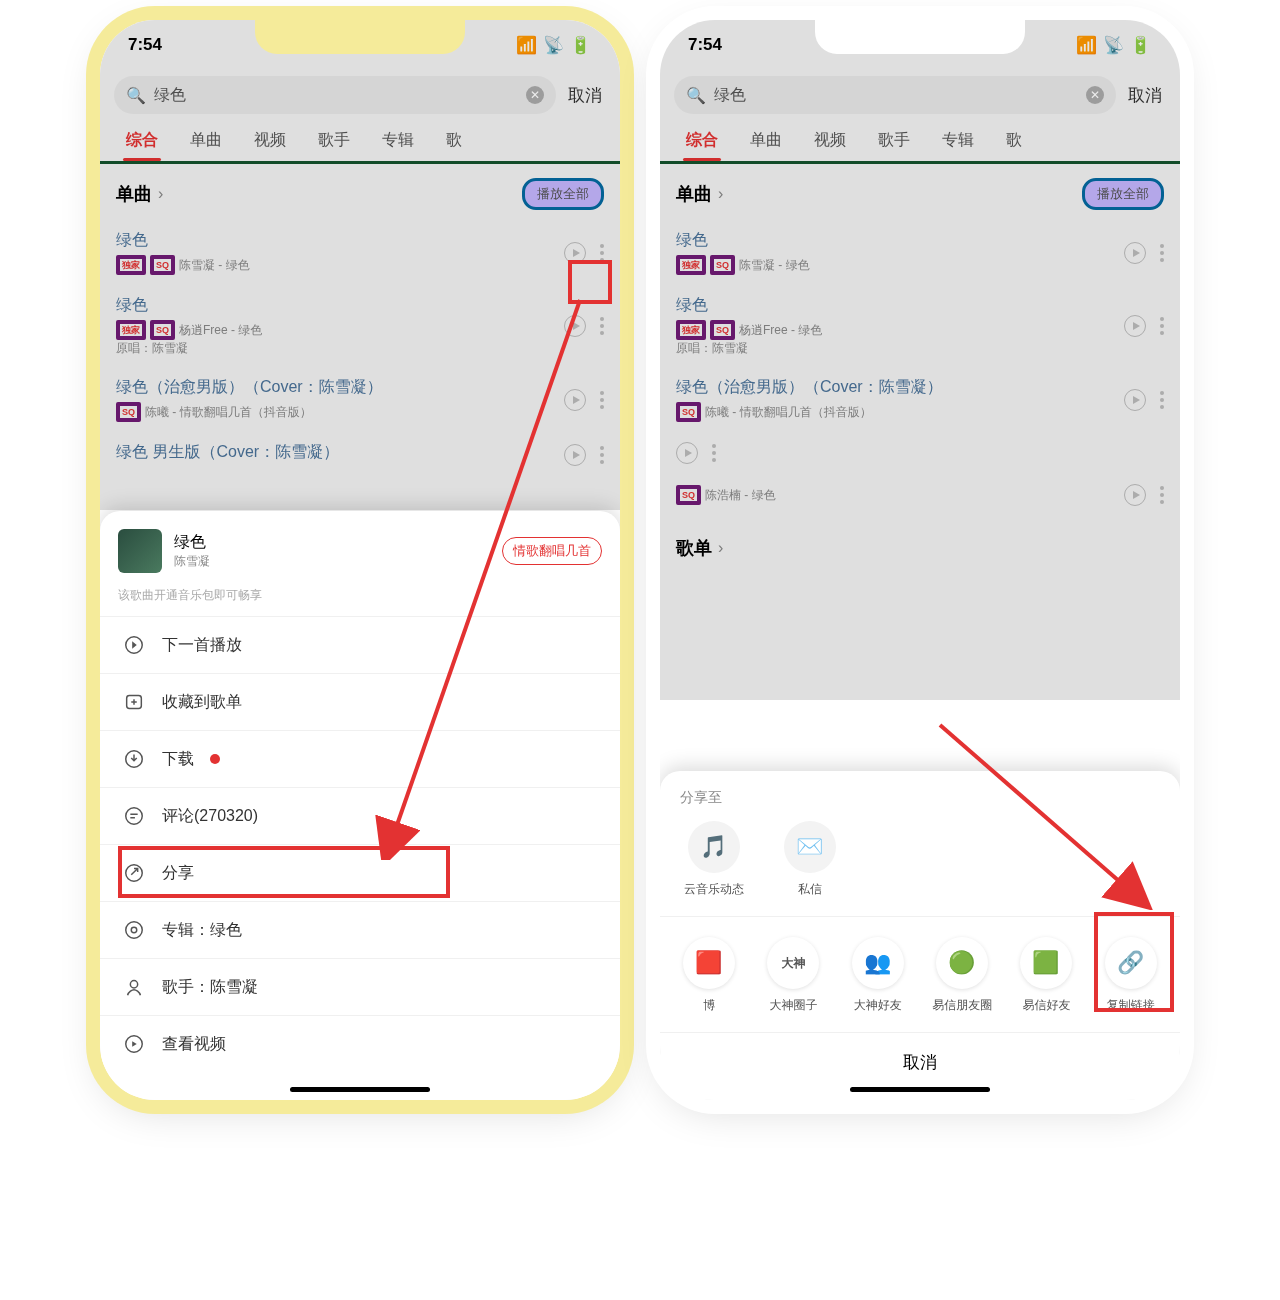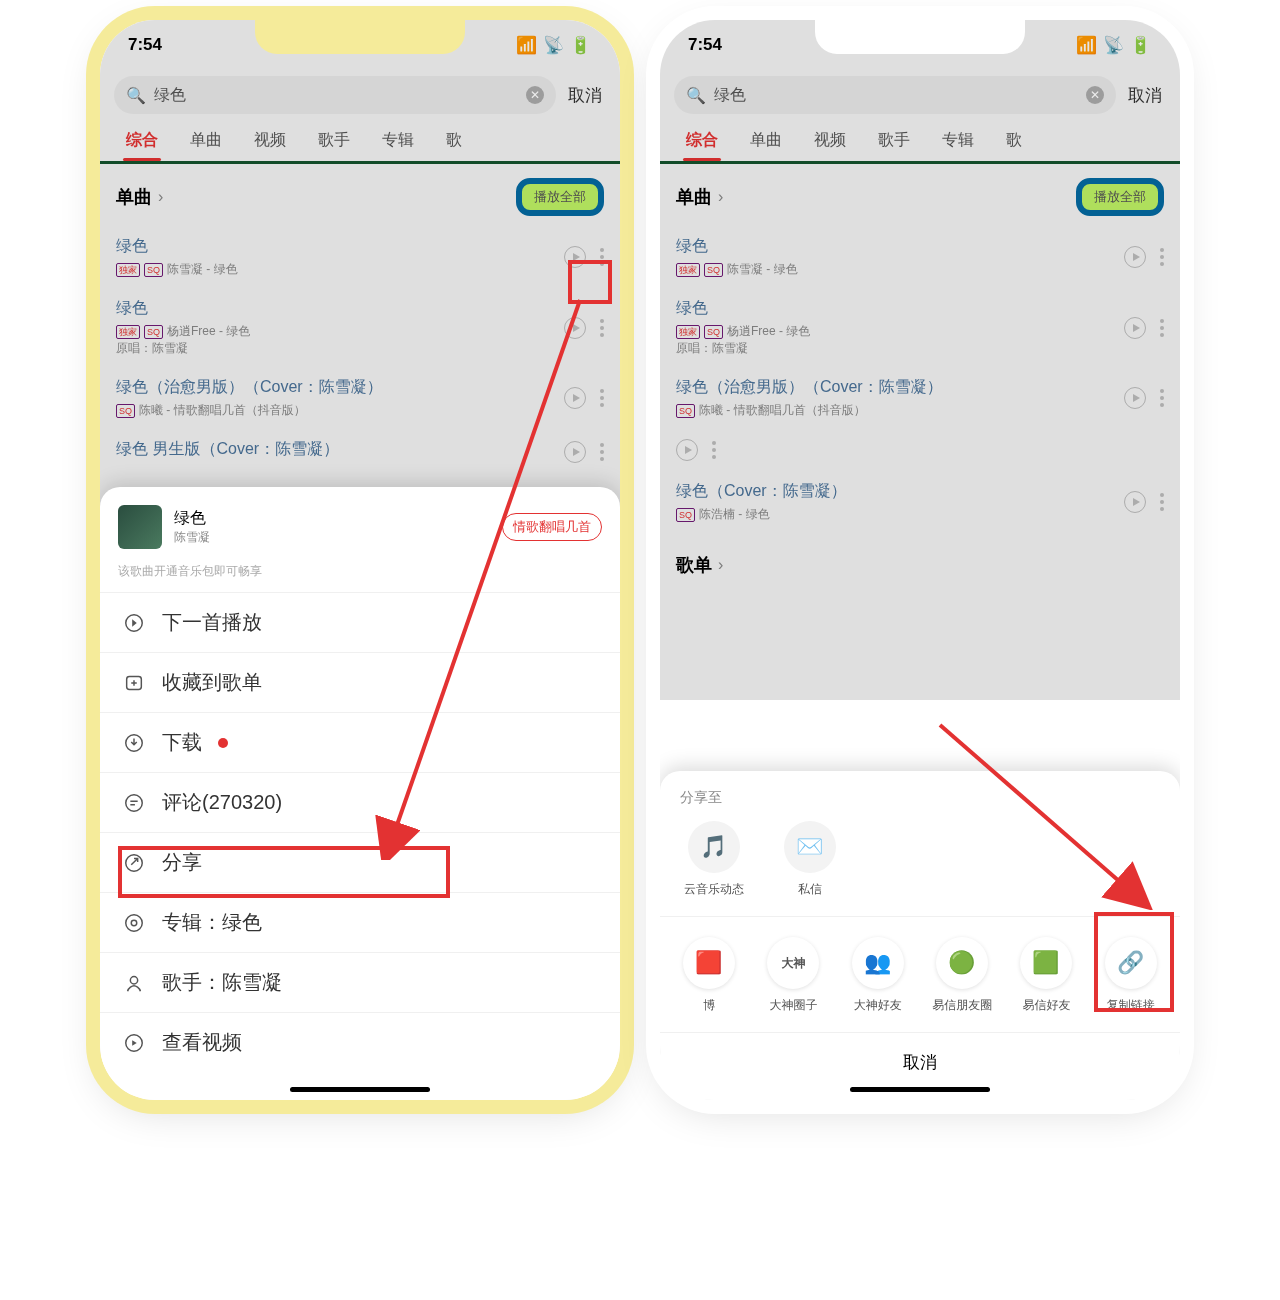--- a/index.html
+++ b/index.html
@@ -34,27 +34,27 @@
   .cancel-text { font-size: 17px; color: #333; padding: 0 4px; }
 
   .tabs { display: flex; padding: 0 10px; border-bottom: 3px solid #14532d; }
   .tab { flex: 0 0 auto; padding: 10px 16px; font-size: 16px; color: #555; position: relative; }
   .tab.active { color: #e33232; font-weight: 600; }
   .tab.active::after { content: ""; position: absolute; bottom: 0; left: 20%; right: 20%; height: 3px; background: #e33232; border-radius: 2px; }
 
   .section-head { display: flex; align-items: center; padding: 14px 16px 10px; }
   .section-head .title { font-size: 18px; font-weight: 600; }
   .section-head .chev { margin-left: 6px; color: #888; }
-  .play-all { margin-left: auto; font-size: 13px; color: #555; background: #bef264; border: 6px solid #0369a1; border-radius: 14px; padding: 4px 12px; text-align: center; }
+  .play-all { margin-left: auto; font-size: 13px; color: #555; background: #c4b5fd; border: 3px solid #0369a1; border-radius: 14px; padding: 4px 12px; text-align: center; }
 
   .song { padding: 10px 16px; display: flex; align-items: center; }
   .song .meta { flex: 1; min-width: 0; }
   .song .t { font-size: 16px; color: #4a7299; margin-bottom: 4px; }
   .song .sub { font-size: 12px; color: #888; display: flex; align-items: center; gap: 4px; flex-wrap: wrap; }
-  .badge { display: inline-block; border: 1px solid #701a75; color: #e33232; font-size: 9px; padding: 0 2px; border-radius: 2px; line-height: 12px; }
+  .badge { display: inline-block; border: 4px solid #701a75; color: #e33232; font-size: 9px; padding: 0 2px; border-radius: 2px; line-height: 12px; font-weight: bold; }
   .song .ctrl { color: #bbb; display: flex; gap: 14px; align-items: center; }
   .playcircle { width: 22px; height: 22px; border: 1.5px solid #bbb; border-radius: 50%; display: flex; align-items: center; justify-content: center; }
   .playcircle::before { content: ""; border-left: 7px solid #bbb; border-top: 4px solid transparent; border-bottom: 4px solid transparent; margin-left: 2px; }
   .dots { display: flex; flex-direction: column; gap: 3px; }
   .dots span { width: 4px; height: 4px; border-radius: 50%; background: #bbb; }
 
   .sheet {
     position: absolute; left: 0; right: 0; bottom: 0;
     background: #fff; border-top-left-radius: 20px; border-top-right-radius: 20px;
     box-shadow: 0 -4px 20px rgba(0,0,0,.15);
@@ -62,21 +62,21 @@
     z-index: 5;
   }
   .sheet-head { display: flex; align-items: center; padding: 0 18px 10px; }
   .cover { width: 44px; height: 44px; border-radius: 6px; background: linear-gradient(135deg,#2a4d3f,#4a7a5f); margin-right: 12px; }
   .sheet-head .info { flex: 1; }
   .sheet-head .nm { font-size: 16px; font-weight: 500; }
   .sheet-head .ar { font-size: 12px; color: #888; }
   .pill { border: 1px solid #e33232; color: #e33232; border-radius: 14px; padding: 4px 10px; font-size: 13px; }
   .hint { font-size: 12px; color: #aaa; padding: 4px 18px 12px; }
 
-  .menu-item { display: flex; align-items: center; gap: 16px; padding: 16px 22px; border-top: 1px solid #f0f0f0; font-size: 20px; color: #333; }
+  .menu-item { display: flex; align-items: center; gap: 16px; padding: 16px 22px; border-top: 1px solid #f0f0f0; font-size: 16px; color: #333; }
   .menu-item .mi { width: 24px; height: 24px; display: flex; align-items: center; justify-content: center; color: #555; }
   .menu-item .mi svg { width: 22px; height: 22px; stroke: #555; fill: none; stroke-width: 1.6; }
   .reddot { width: 10px; height: 10px; border-radius: 50%; background: #e33232; }
 
   .hl-box { position: absolute; border: 4px solid #e33232; z-index: 20; pointer-events: none; }
 
   .arrow { position: absolute; z-index: 19; pointer-events: none; }
 
   .share-sheet { position: absolute; left:0; right:0; bottom:0; background:#fff; border-top-left-radius:20px; border-top-right-radius:20px; z-index:5; padding-top:18px; box-shadow: 0 -4px 20px rgba(0,0,0,.15);}
   .share-title { font-size:14px; color:#888; padding:0 20px 14px; }
@@ -377,21 +377,20 @@
       <span class="playcircle"></span>
       <span class="dots">
                 <span></span>
                 <span></span>
                 <span></span>
               </span>
     </div>
   </div>
           <div class="song">
     <div class="meta">
-      <div class="t">绿色（Cover：陈雪凝）</div>
       <div class="sub"><span class="badge">SQ</span> 陈浩楠 - 绿色</div>
 
     </div>
     <div class="ctrl">
       <span class="playcircle"></span>
       <span class="dots">
                 <span></span>
                 <span></span>
                 <span></span>
               </span>

